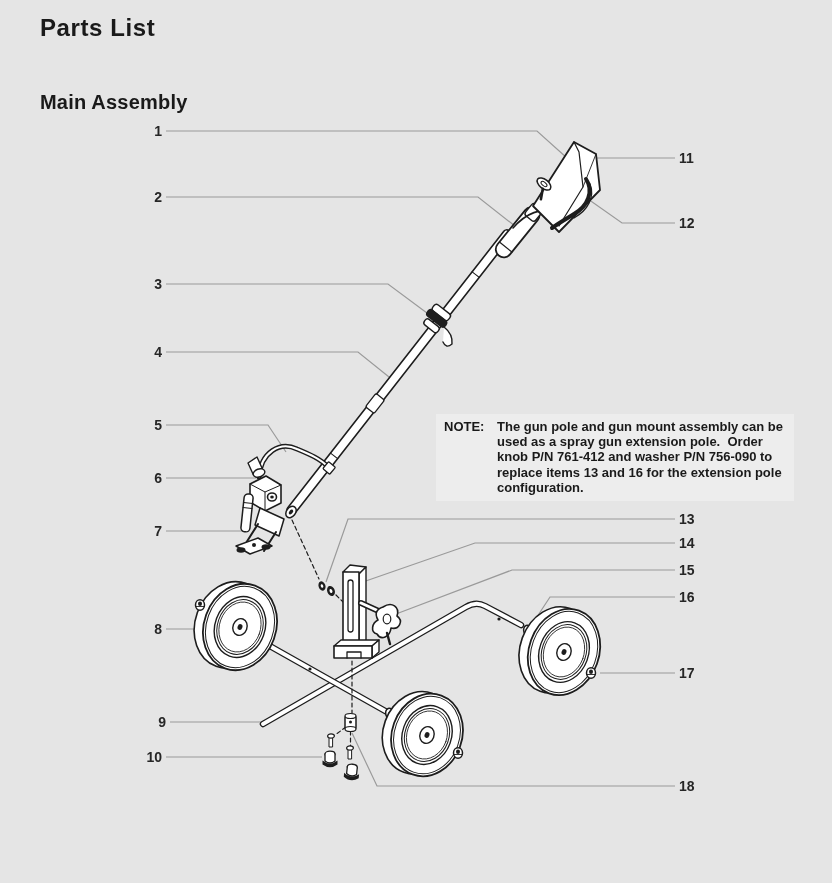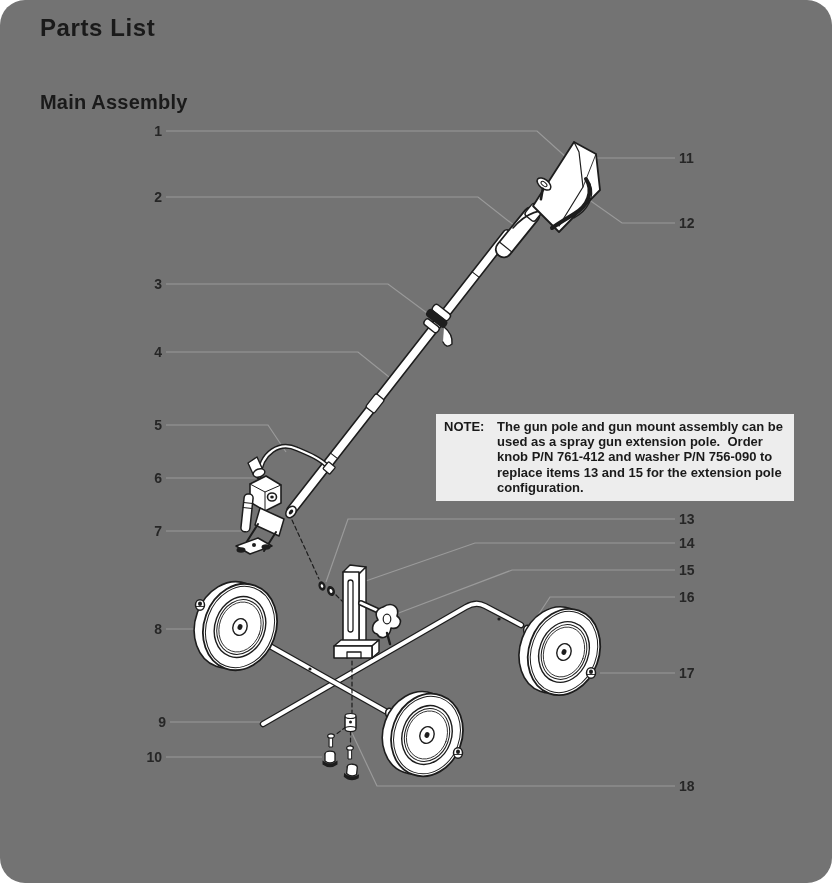--- a/index.html
+++ b/index.html
@@ -1,22 +1,21 @@
 <!DOCTYPE html>
 <html><head>
 <meta charset="utf-8">
 <style>
   html,body{margin:0;padding:0;background:#fff;}
   .page{
     position:relative;
     width:832px;height:883px;
-    background:#737373;
+    background:#e5e5e5;
     font-family:"Liberation Sans",sans-serif;
     overflow:hidden;
-    border-radius:25px;
   }
   .title{
     position:absolute;left:40px;top:14px;
     font-size:24px;font-weight:bold;color:#1a1a1a;
     letter-spacing:0.6px;
   }
   .subtitle{
     position:absolute;left:40px;top:44px;
     font-size:20px;font-weight:bold;color:#1a1a1a;
     letter-spacing:0.2px;
@@ -310,17 +309,17 @@
       </g>
 
     </g>
   </svg>
 
   <div class="note-box" style="background: rgb(237, 237, 237);">
     <div class="note-label">NOTE:</div>
     <div class="note-text">The gun pole and gun mount assembly can be
 used as a spray gun extension pole.  Order
 knob P/N 761-412 and washer P/N 756-090 to
-replace items 13 and 15 for the extension pole
+replace items 13 and 16 for the extension pole
 configuration.</div>
   </div>
 
 </div>
 
 </body></html>

